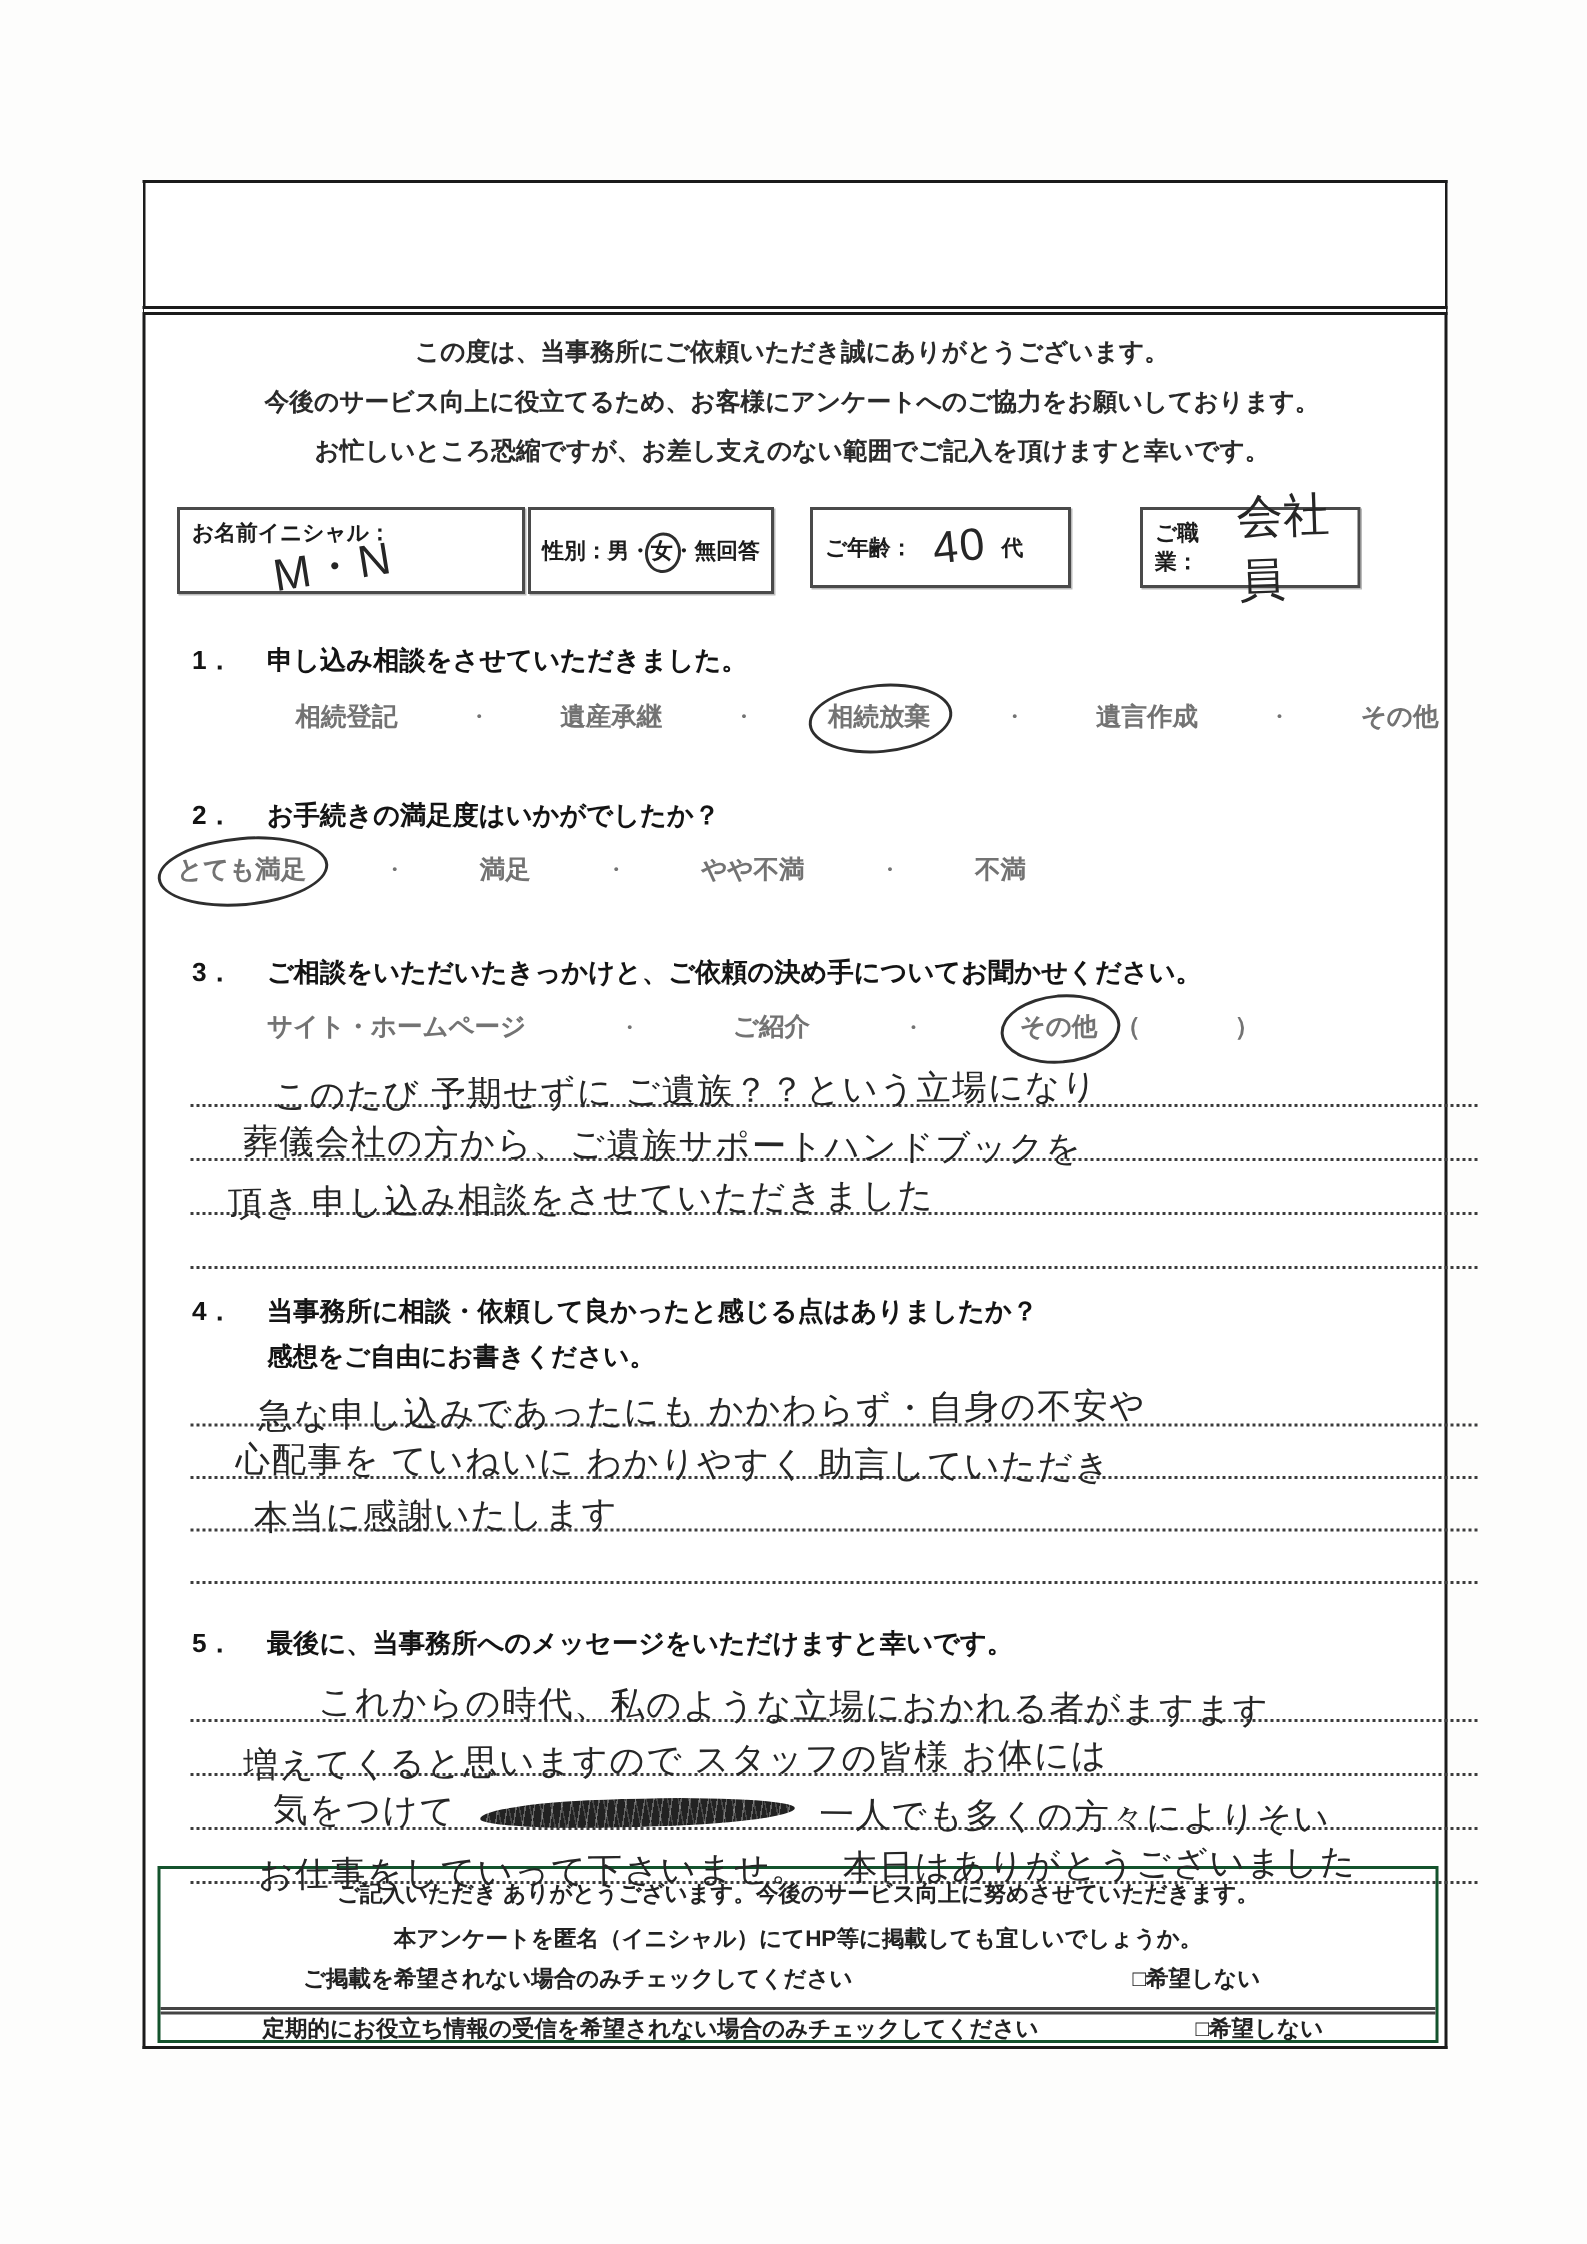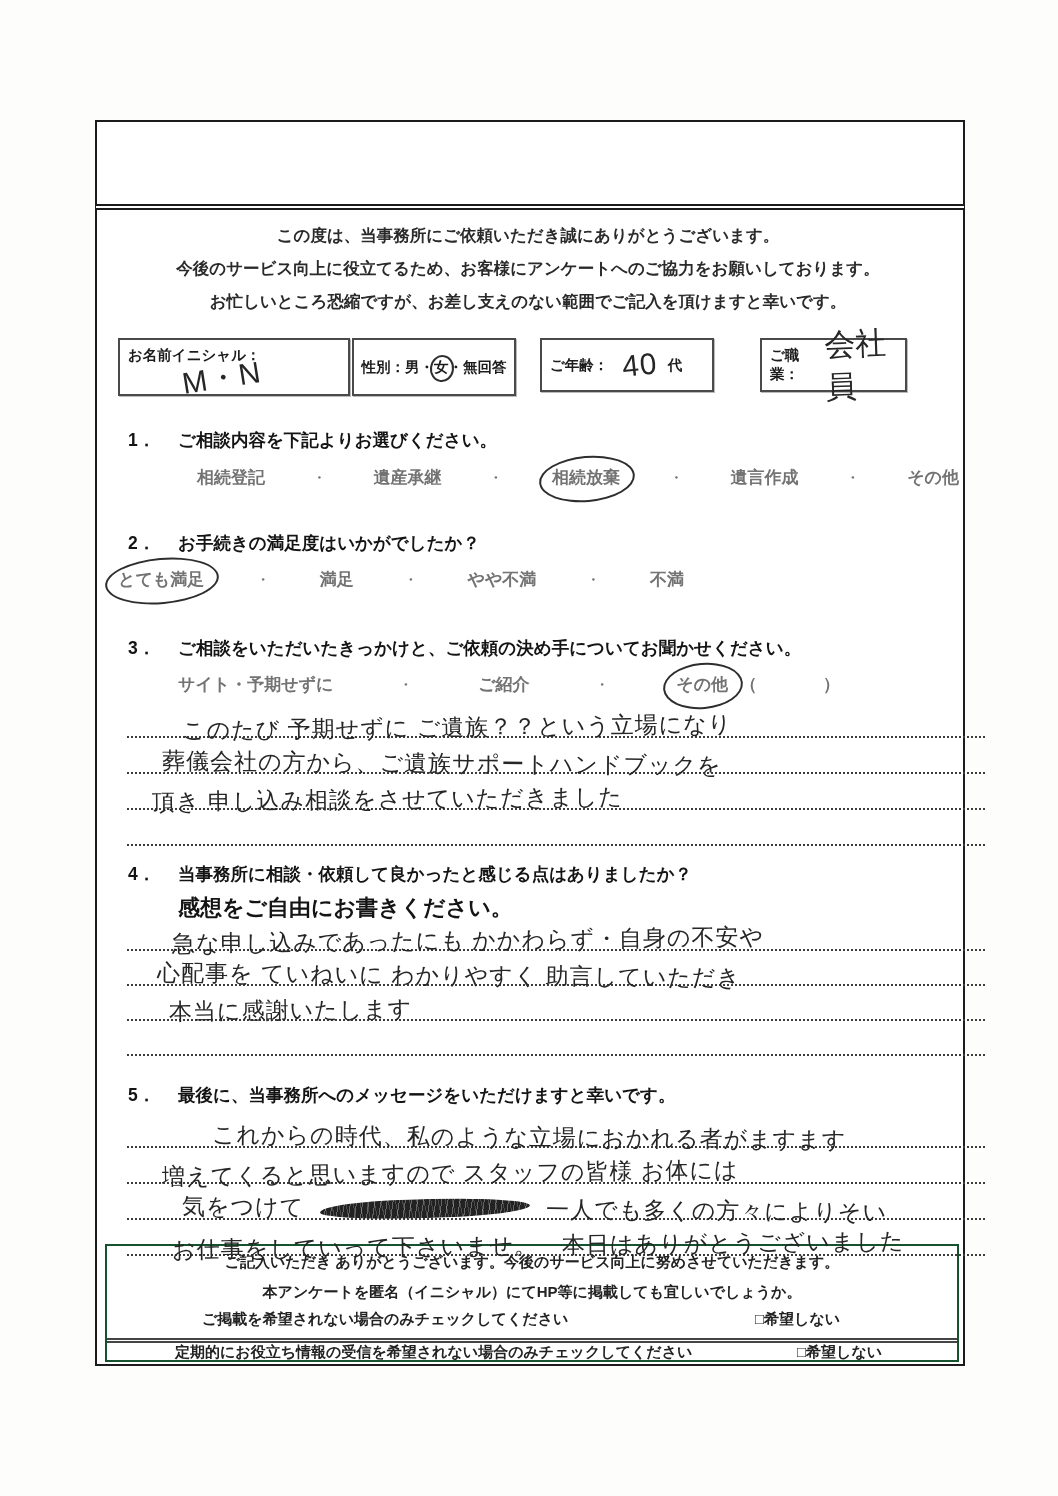--- a/index.html
+++ b/index.html
@@ -32,21 +32,21 @@
 
   
   .hw{color:#262626;letter-spacing:1px;font-weight:400;}
   .hw-name{position:absolute;left:62px;top:18px;font-size:30px;transform:rotate(-9deg);}
   .hw-age{font-size:30px;margin:0 10px 0 14px;transform:rotate(-6deg);display:inline-block;}
   .hw-job{font-size:31px;margin-left:4px;transform:rotate(-2deg);display:inline-block;letter-spacing:0;}
 
   
   .qhead{position:absolute;display:flex;font-weight:700;font-size:17.5px;color:#141414;white-space:nowrap;}
   .qhead .qno{width:50px;flex:0 0 auto;}
-  .qsub{position:absolute;font-weight:700;font-size:22px;color:#141414;}
+  .qsub{position:absolute;font-weight:700;font-size:17px;color:#141414;}
   .optrow{position:absolute;display:flex;justify-content:space-between;align-items:center;
           font-weight:700;font-size:17px;color:#737373;white-space:nowrap;}
   .sep{font-size:13px;}
   .circled{position:relative;display:inline-block;padding:0 2px;}
   .circled::after{content:"";position:absolute;left:-11px;right:-13px;top:-10px;bottom:-13px;
                   border:2.5px solid #2e2e2e;border-radius:50%;transform:rotate(-5deg);}
   .circled-sm{position:relative;display:inline-block;}
   .circled-sm::after{content:"";position:absolute;left:-4px;right:-5px;top:-3px;bottom:-5px;
                      border:2px solid #2e2e2e;border-radius:50%;transform:rotate(8deg);}
   .opt-group{display:flex;align-items:center;gap:10px;}
@@ -140,21 +140,21 @@
     <span class="hw hw-age">40</span>
     <span>代</span>
   </div>
   <div class="fbox fbox-job">
     <span>ご職業：</span>
     <span class="hw hw-job">会社員</span>
   </div>
 
   <div class="qhead" style="left:128px;top:428px;">
     <span class="qno">1．</span>
-    <span>ご相談内容を下記よりお選びください。</span>
+    <span>申し込み相談をさせていただきました。</span>
   </div>
   <div class="optrow" style="left:197px;top:466px;width:762px;">
     <span>相続登記</span>
     <span class="sep">・</span>
     <span>遺産承継</span>
     <span class="sep">・</span>
     <span class="circled">相続放棄</span>
     <span class="sep">・</span>
     <span>遺言作成</span>
     <span class="sep">・</span>
@@ -173,21 +173,21 @@
     <span>やや不満</span>
     <span class="sep">・</span>
     <span>不満</span>
   </div>
 
   <div class="qhead" style="left:128px;top:636px;">
     <span class="qno">3．</span>
     <span>ご相談をいただいたきっかけと、ご依頼の決め手についてお聞かせください。</span>
   </div>
   <div class="optrow" style="left:178px;top:673px;width:662px;">
-    <span>サイト・予期せずに</span>
+    <span>サイト・ホームページ</span>
     <span class="sep">・</span>
     <span>ご紹介</span>
     <span class="sep">・</span>
     <span class="opt-group">
       <span class="circled">その他</span>
       <span>（</span>
     </span>
     <span>）</span>
   </div>
   <div class="answers" style="top:702px;">

